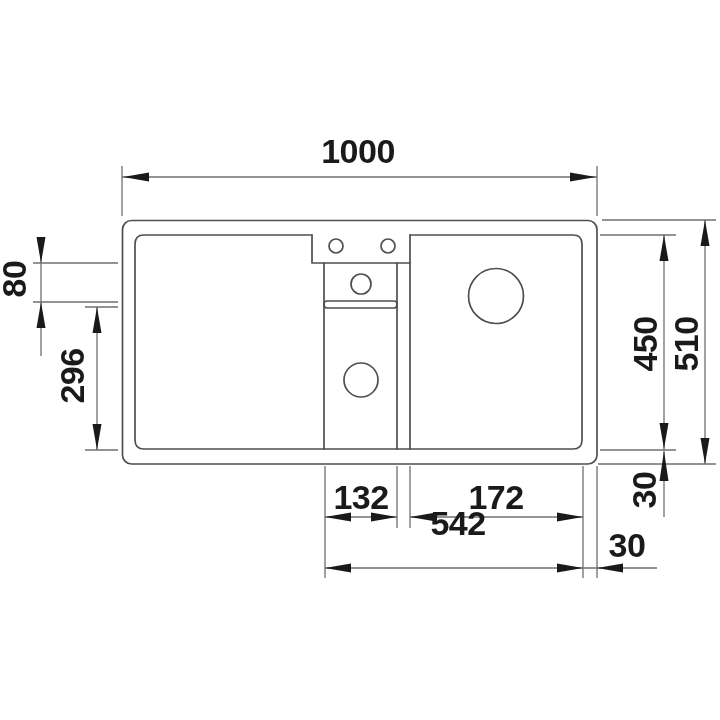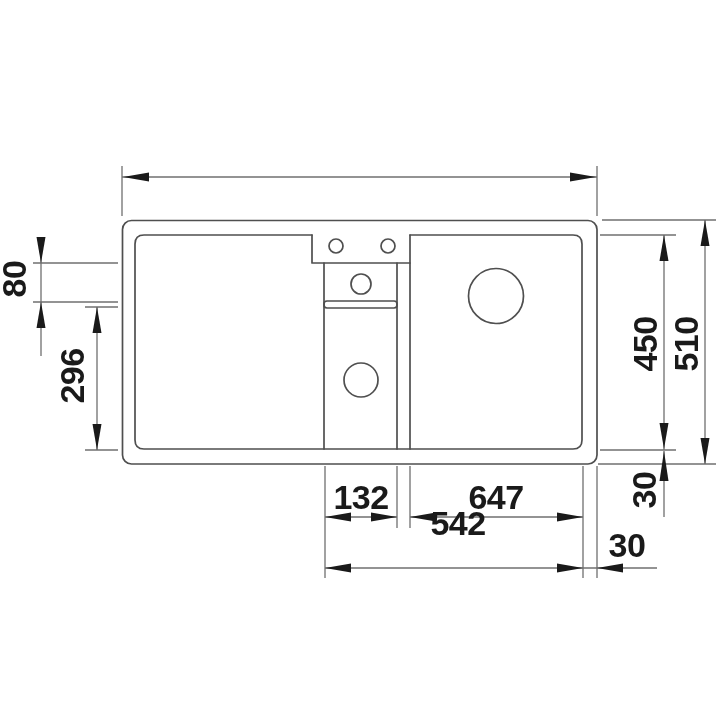--- a/index.html
+++ b/index.html
@@ -110,32 +110,33 @@
       <polygon points="410,517 436,512.5 436,521.5"></polygon>
       <polygon points="583,517 557,512.5 557,521.5"></polygon>
 
       <polygon points="325,568 351,563.5 351,572.5"></polygon>
       <polygon points="583,568 557,563.5 557,572.5"></polygon>
 
       <polygon points="597,568 623,563.5 623,572.5"></polygon>
     </g>
   </svg>
 
+  <div class="lbl" style="left:358px;top:151px">1000</div>
 
   <div class="lbl rot" style="left:14px;top:279px">80</div>
 
   <div class="lbl rot" style="left:72px;top:376px">296</div>
 
   <div class="lbl rot" style="left:645px;top:344px">450</div>
 
   <div class="lbl rot" style="left:686px;top:344px">510</div>
 
   <div class="lbl rot" style="left:644px;top:490px">30</div>
 
   <div class="lbl" style="left:361px;top:497px">132</div>
 
-  <div class="lbl" style="left:496px;top:497px">647</div>
+  <div class="lbl" style="left:496px;top:497px">172</div>
 
   <div class="lbl" style="left:458px;top:523px">542</div>
 
   <div class="lbl" style="left:627px;top:545px">30</div>
 
 </div>
 
 </body></html>

